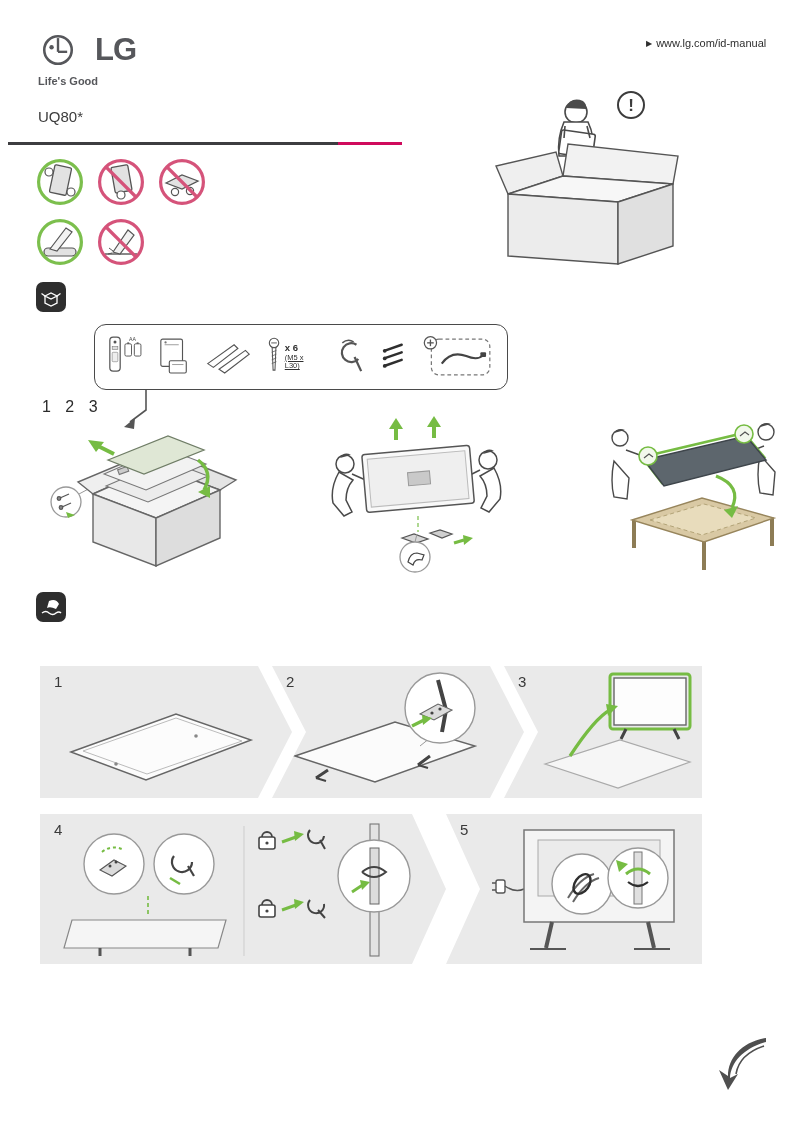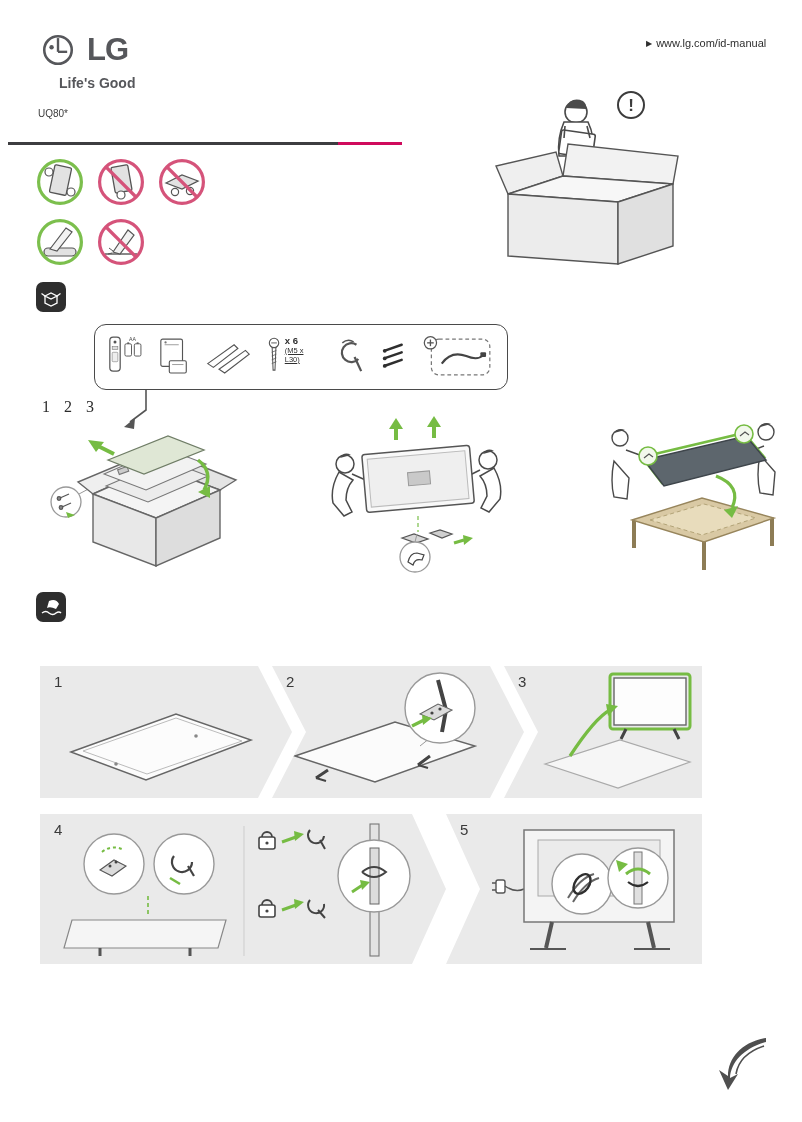--- a/index.html
+++ b/index.html
@@ -1,47 +1,47 @@
 <!DOCTYPE html>
 <html><head>
 <meta charset="utf-8">
 <style>
   html,body{margin:0;padding:0;background:#fff;}
   .page{position:relative;width:802px;height:1122px;background:#fff;overflow:hidden;
         font-family:"Liberation Sans",sans-serif;color:#3c3c3c;}
   .abs{position:absolute;}
 
   
-  .logo-row{display:flex;align-items:center;gap:7px;}
+  .logo-row{display:flex;align-items:center;gap:15px;}
   .brand{font-size:31px;font-weight:bold;color:#56575b;letter-spacing:-1px;}
-  .tagline{font-size:14px;font-weight:bold;color:#56575b;margin-top:3px;padding-left:2px;margin-left:21px;}
+  .tagline{font-size:11px;font-weight:bold;color:#56575b;margin-top:3px;padding-left:2px;}
   .barcode-bars{width:178px;height:26px;
     background:repeating-linear-gradient(90deg,#111 0 2px,#fff 2px 4px,#111 4px 5px,#fff 5px 8px,
                #111 8px 10px,#fff 10px 11px,#111 11px 12px,#fff 12px 15px);
     border-left:3px solid #111;border-right:3px solid #111;}
   .barcode-text{font-family:"DejaVu Sans Mono",monospace;font-size:7.5px;letter-spacing:2.4px;
     color:#1c1c1c;text-align:center;margin-top:3px;white-space:nowrap;}
   .manual-link{font-size:11px;color:#2e2e2e;display:flex;align-items:center;gap:4px;}
   .manual-link .tri{font-size:8px;}
-  .model{font-size:10px;color:#3c3c3c;}
+  .model{font-size:15px;color:#3c3c3c;}
   .rule{height:3px;background:#3d3d40;}
   .rule-pink{position:absolute;right:0;top:0;height:3px;width:64px;background:#cf0a5c;}
 
   
   .hand-grid{display:flex;flex-direction:column;gap:12px;}
   .hand-row{display:flex;gap:13px;}
 
   
   .acc-panel{width:414px;height:66px;border:1.6px solid #4a4a4a;border-radius:12px;
     display:flex;align-items:center;gap:13px;padding:0 12px;box-sizing:border-box;}
   .screw-label{display:flex;flex-direction:column;line-height:1.15;}
   .screw-count{font-size:9.5px;font-weight:bold;color:#2e2e2e;}
   .screw-spec{font-size:7.5px;color:#2e2e2e;text-decoration:underline;}
 
-  .carry-label{font-size:16px;letter-spacing:5px;color:#2b2b2b;font-family:Liberation Serif, serif;}
+  .carry-label{font-size:16px;letter-spacing:5px;color:#2b2b2b;}
 
   
   .chev{position:absolute;background:#eaeaea;}
   .chev-r{clip-path:polygon(0 0,calc(100% - 34px) 0,100% 50%,calc(100% - 34px) 100%,0 100%);}
   .chev-lr{clip-path:polygon(0 0,calc(100% - 34px) 0,100% 50%,calc(100% - 34px) 100%,0 100%,34px 50%);}
   .chev-l{clip-path:polygon(0 0,100% 0,100% 100%,0 100%,34px 50%);}
   .stepnum{position:absolute;left:14px;top:7px;font-size:15px;color:#3a3a3a;}
 </style>
 </head>
 <body>
@@ -161,21 +161,21 @@
       <rect x="3" y="3" width="23" height="29" rx="2" fill="#fff" stroke="#555" stroke-width="1.2"></rect>
       <line x1="7" y1="9" x2="22" y2="9" stroke="#999" stroke-width="1"></line>
       <circle cx="8" cy="6.5" r="1.2" fill="#777"></circle>
       <rect x="12" y="26" width="18" height="13" rx="1.5" fill="#fff" stroke="#555" stroke-width="1.2"></rect>
       <line x1="15" y1="30" x2="27" y2="30" stroke="#999" stroke-width="1"></line>
     </svg>
     <svg width="54" height="44" viewBox="0 0 54 44">
       <path d="M5,29 L33,9 l4,4 L11,33 Z" fill="#fff" stroke="#555" stroke-width="1.2"></path>
       <path d="M17,35 L45,15 l4,4 L23,39 Z" fill="#fff" stroke="#555" stroke-width="1.2"></path>
     </svg>
-    <div style="display:flex;align-items:flex-start;gap:4px;">
+    <div style="display:flex;align-items:center;gap:4px;">
       <svg width="15" height="42" viewBox="0 0 15 42">
         <circle cx="7.5" cy="6" r="5" fill="#fff" stroke="#555" stroke-width="1.2"></circle>
         <line x1="4.5" y1="6" x2="10.5" y2="6" stroke="#555" stroke-width="1"></line>
         <path d="M5.5,11 h4 l-1,24 h-2 Z" fill="#fff" stroke="#555" stroke-width="1.1"></path>
         <g stroke="#555" stroke-width="0.8">
           <line x1="5" y1="16" x2="10" y2="14"></line>
             <line x1="5" y1="20" x2="10" y2="18"></line>
           <line x1="5" y1="24" x2="10" y2="22"></line>
             <line x1="5" y1="28" x2="10" y2="26"></line>
         </g>

